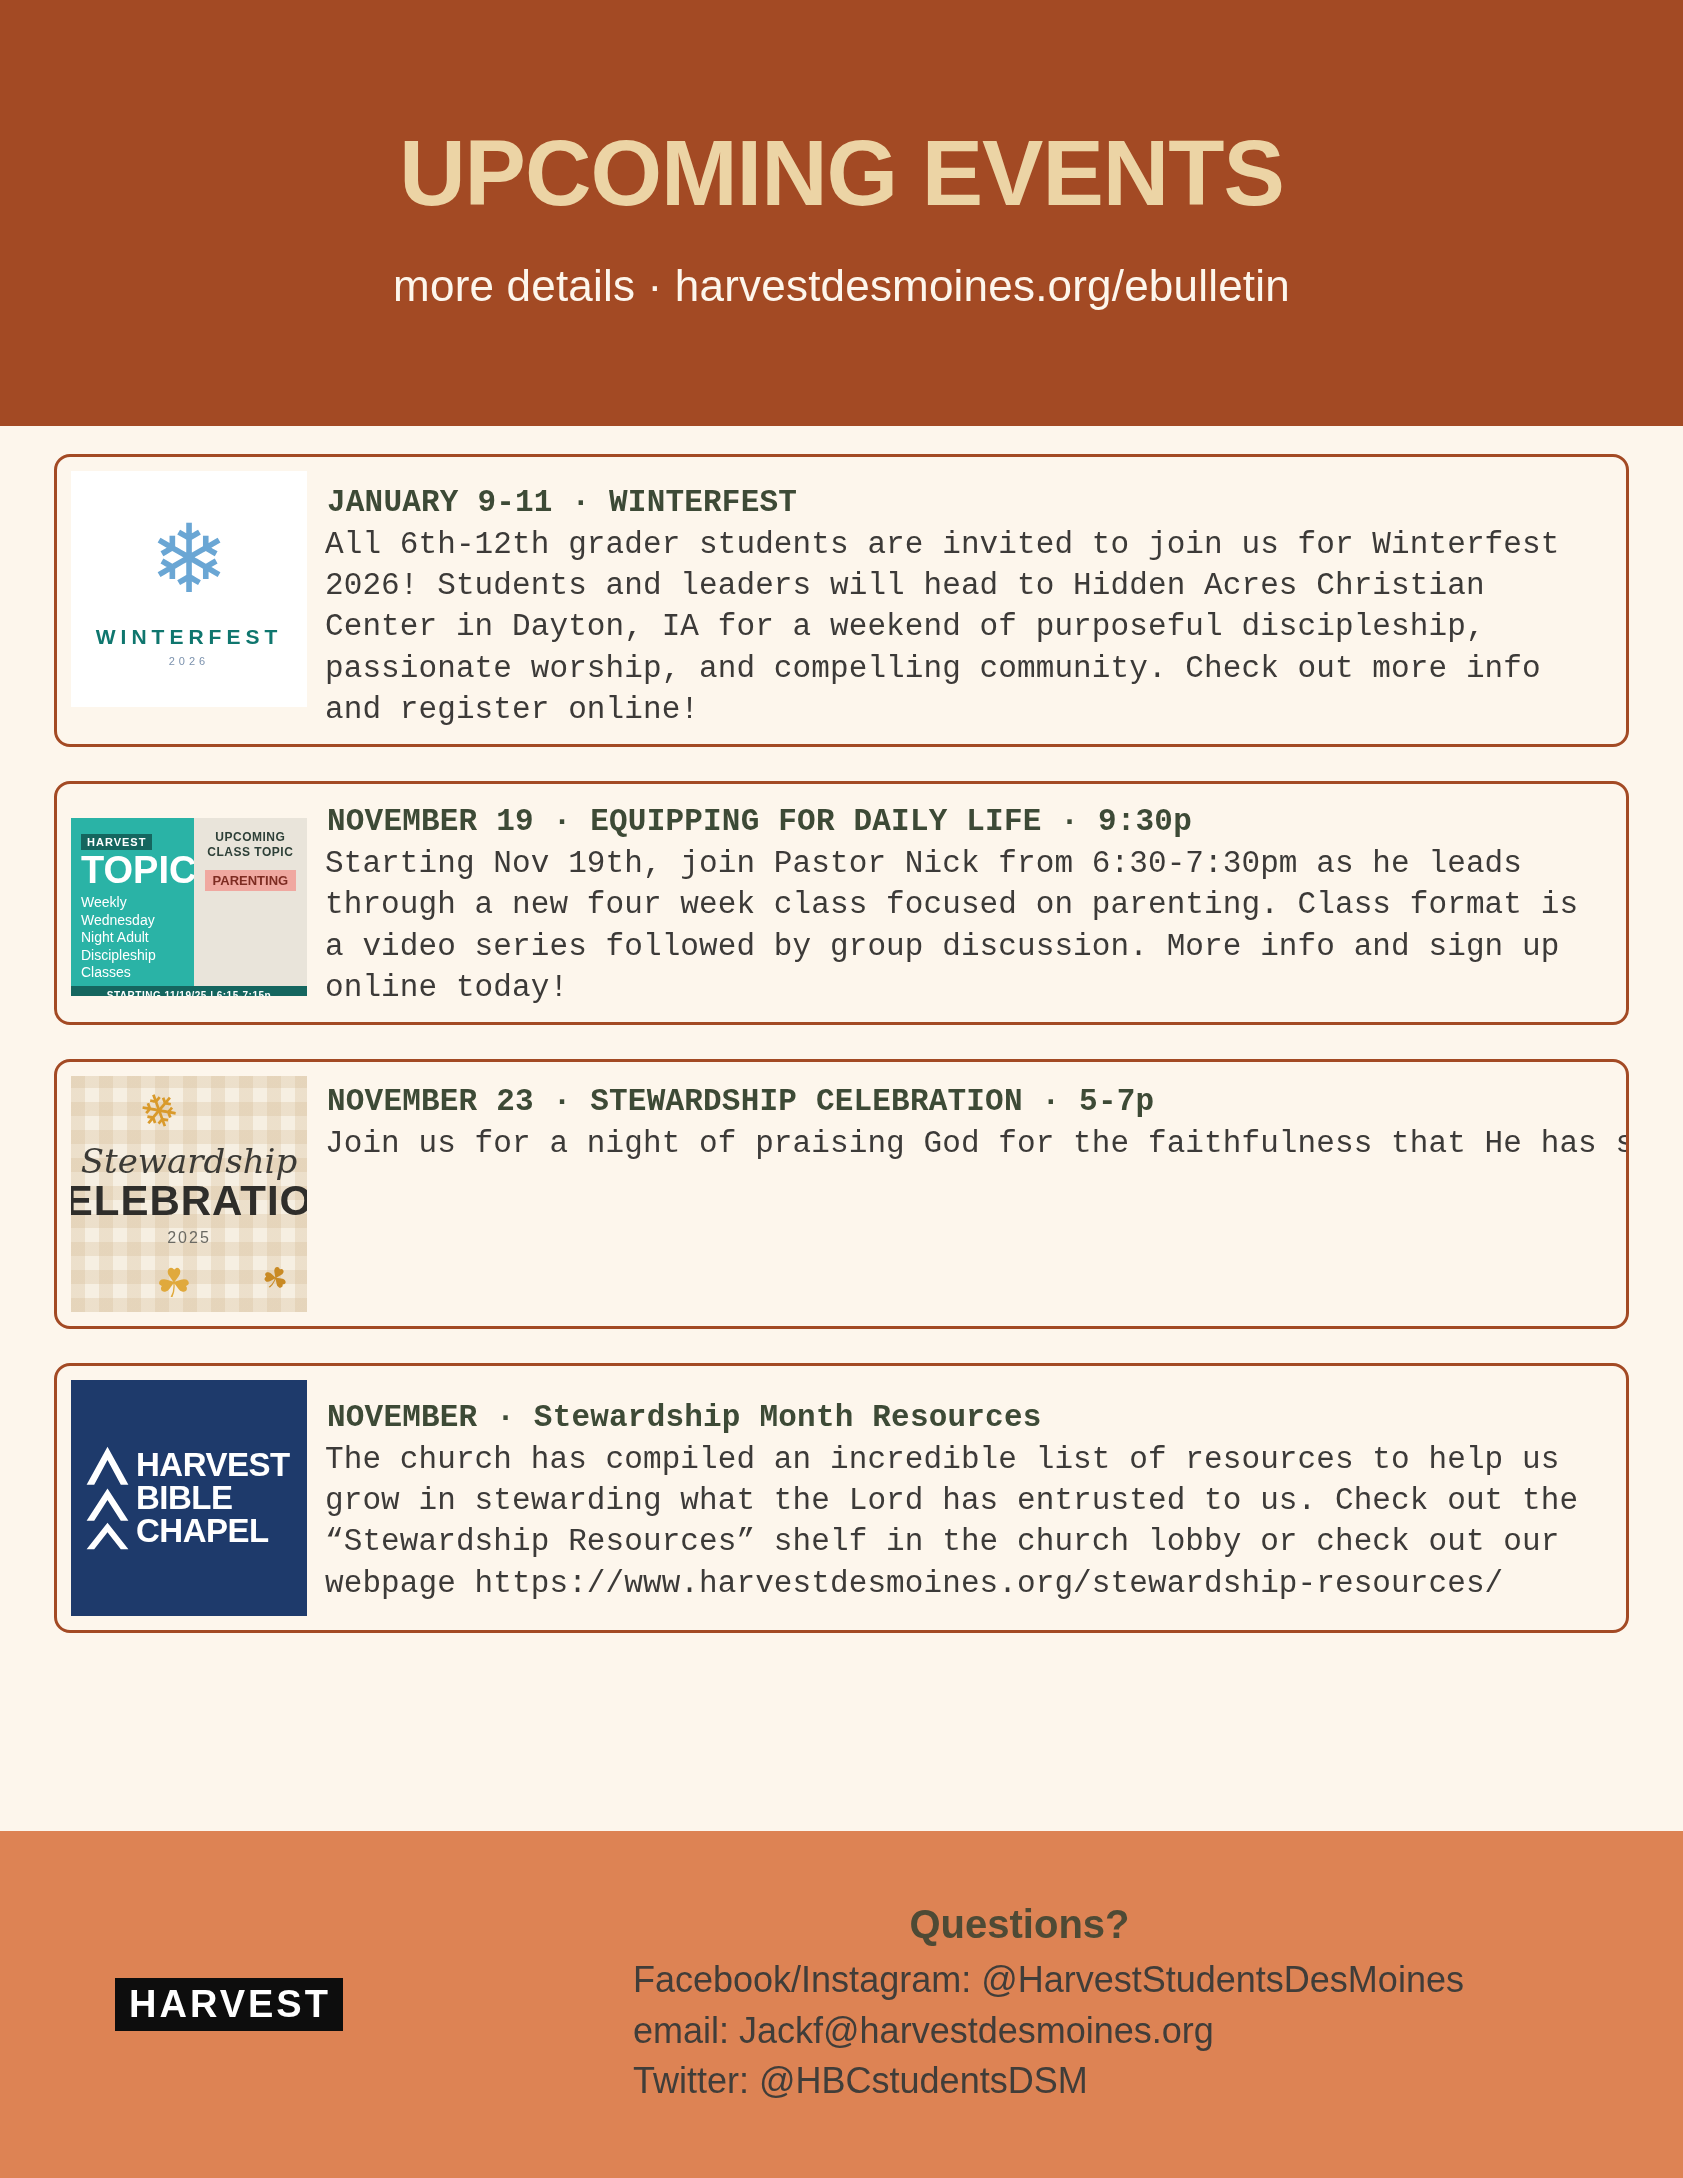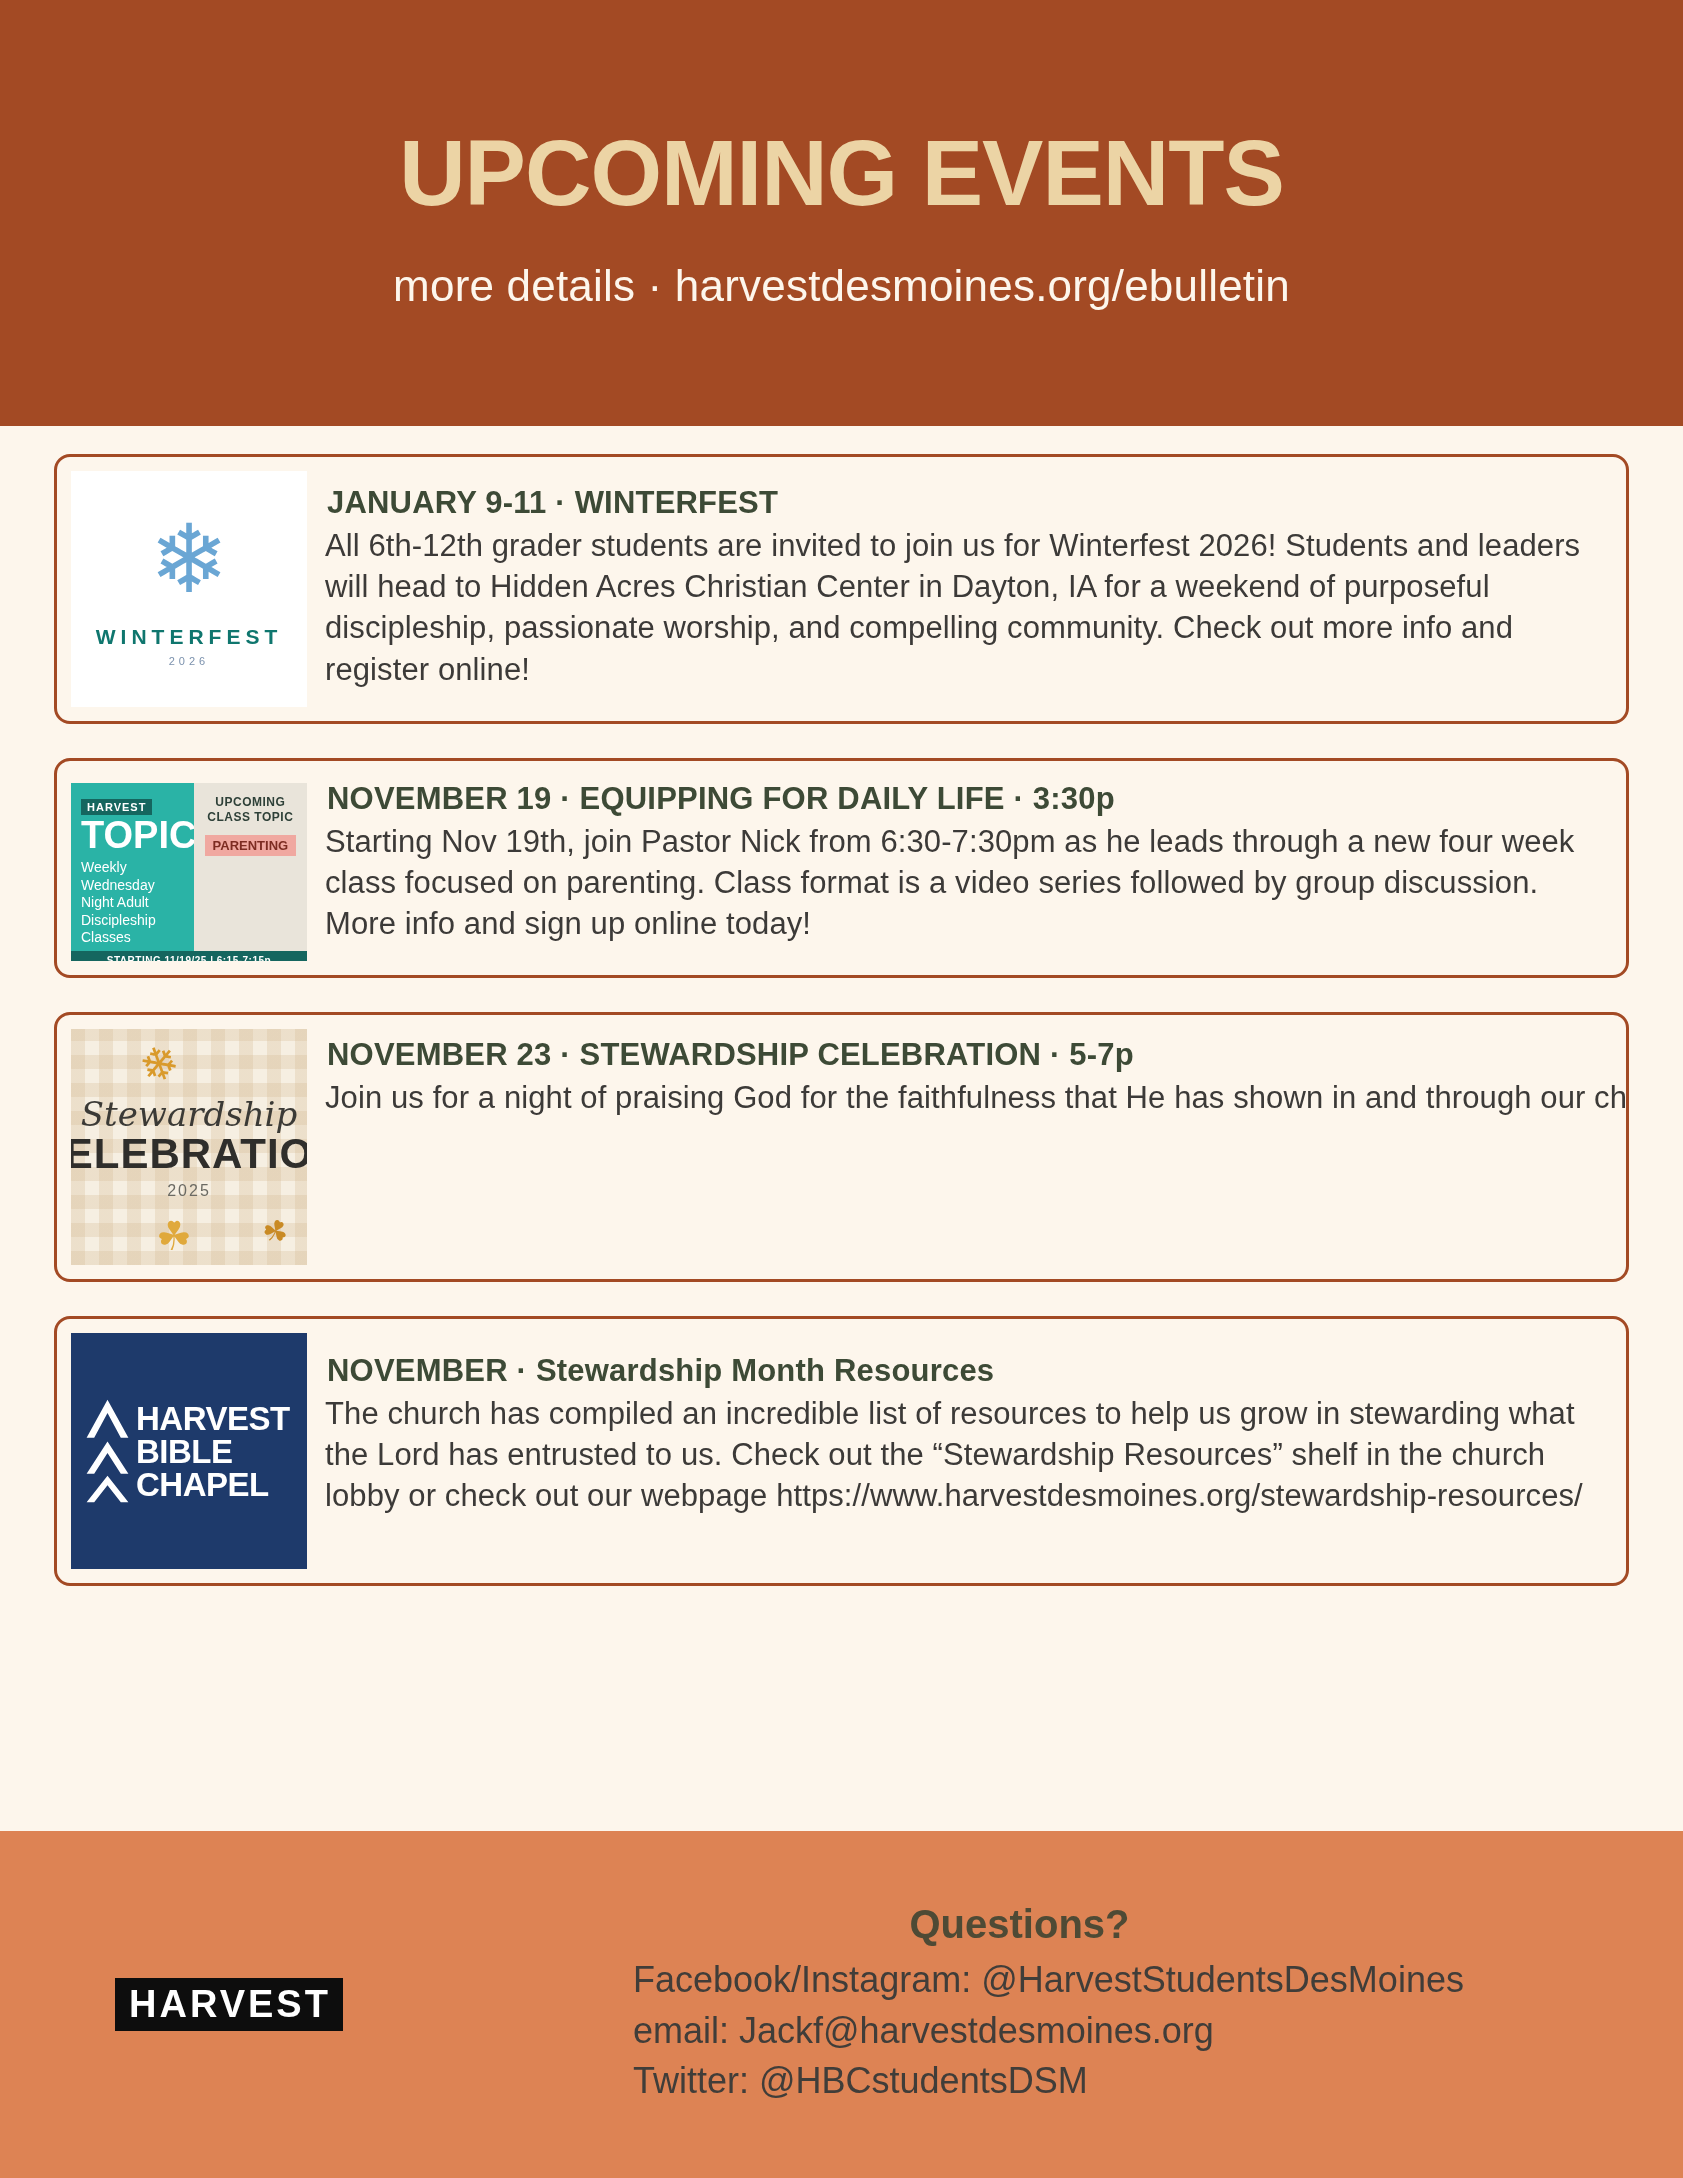--- a/index.html
+++ b/index.html
@@ -64,21 +64,21 @@
 
   .thumb {
     flex: 0 0 auto;
     width: 236px;
     height: 236px;
     margin-right: 18px;
     position: relative;
     overflow: hidden;
   }
 
-  .event-text { flex: 1 1 auto; padding-top: 22px; }
+  .event-text { flex: 1 1 auto; padding-top: 22px; font-family: Liberation Mono, monospace; }
 
   .event-title {
     font-size: 31px;
     font-weight: bold;
     color: #3d4a36;
     margin: 0 0 4px 2px;
     letter-spacing: 0.2px;
   }
   .event-title .mixed { font-weight: bold; }
 
@@ -251,21 +251,21 @@
             </div>
             <div class="eq-right">
               <div class="eq-upcoming">UPCOMING CLASS TOPIC</div>
               <div class="eq-parenting">PARENTING</div>
             </div>
           </div>
           <div class="eq-bar">STARTING 11/19/25  |  6:15-7:15p</div>
         </div>
       </div>
       <div class="event-text">
-        <div class="event-title">NOVEMBER 19 · EQUIPPING FOR DAILY LIFE · 3:30p</div>
+        <div class="event-title">NOVEMBER 19 · EQUIPPING FOR DAILY LIFE · 9:30p</div>
         <p class="event-desc">Starting Nov 19th, join Pastor Nick from 6:30-7:30pm as he leads through a new four week class focused on parenting. Class format is a video series followed by group discussion. More info and sign up online today!</p>
       </div>
     </div>
 
     <div class="event-card card-3">
       <div class="thumb">
         <div class="st">
           <span class="st-leaf l1">❄</span>
           <span class="st-leaf l2">☘</span>
           <span class="st-leaf l3">☘</span>

